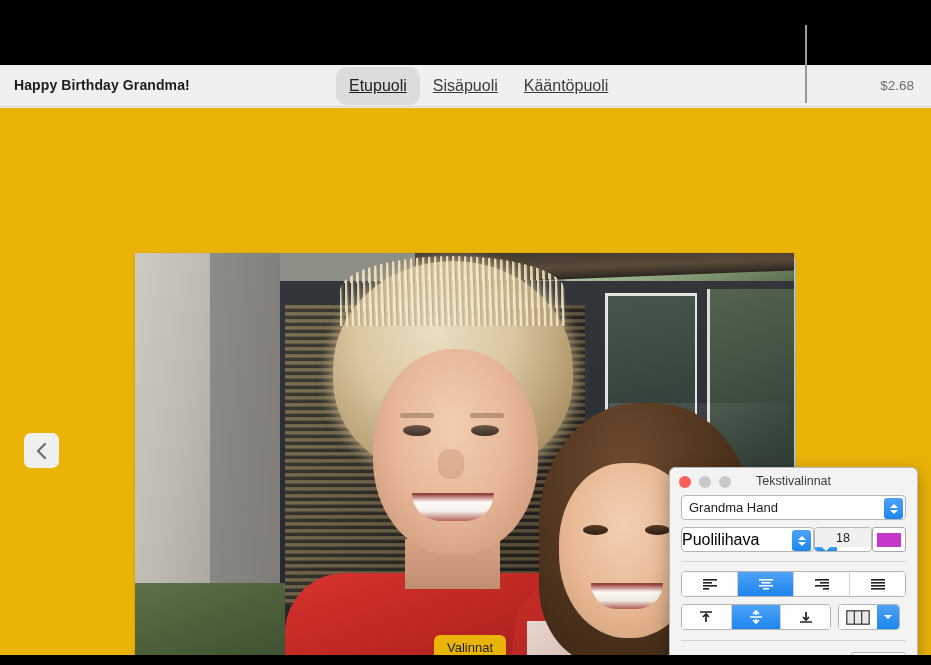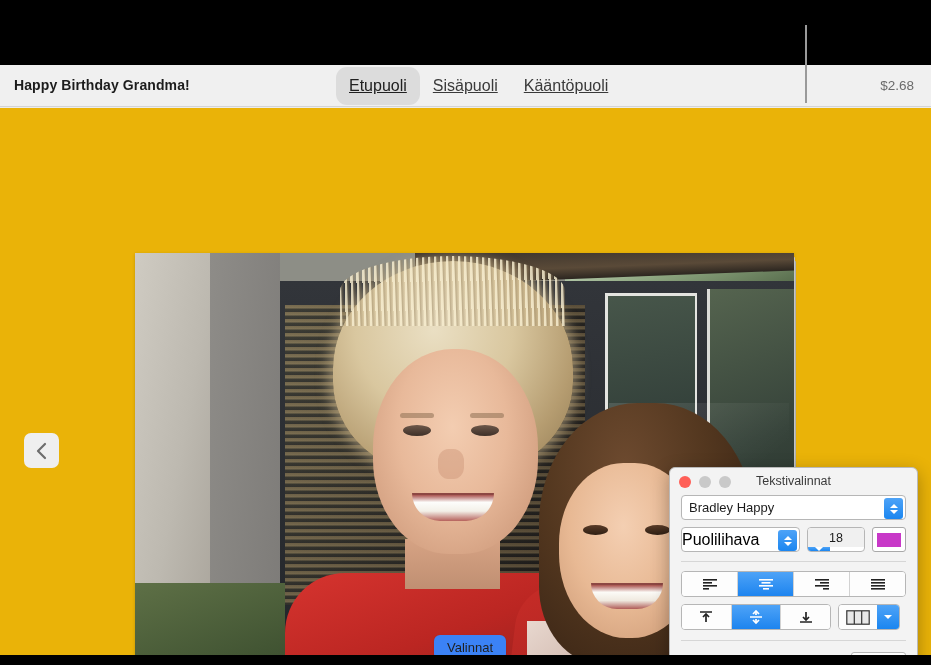--- a/index.html
+++ b/index.html
@@ -144,21 +144,21 @@
   .popup { position:relative; height:25px; background:#fff; border:1px solid #b6b6b6;
            border-radius:4px; display:flex; align-items:center; }
   .popup .lbl { font-size:13px; color:#1c1c1c; padding-left:7px; }
   .stepper { position:absolute; right:2px; top:2px; width:19px; height:21px; border-radius:3px;
              background:linear-gradient(180deg,#4ea3f7,#1b86f0); display:flex;
              flex-direction:column; align-items:center; justify-content:center; gap:2px; }
   .chev { width:0; height:0; border-left:4px solid transparent; border-right:4px solid transparent; }
   .chev.up { border-bottom:4px solid #fff; }
   .chev.dn { border-top:4px solid #fff; }
 
-  .row2 { display:flex; align-items:center; gap:7px; }
+  .row2 { display:flex; align-items:center; }
   .style-popup { position:relative; flex:1 1 auto; height:25px; background:#fff;
                  border:1px solid #b6b6b6; border-radius:4px; display:flex; align-items:center; }
   .size-box { position:relative; width:58px; height:25px; display:flex; border:1px solid #b6b6b6;
               border-radius:4px; overflow:hidden; background:#fff;flex-direction:column; }
   .size-val { flex:1; display:flex; align-items:center; justify-content:center;
               font-size:12.5px; color:#1c1c1c; background:#f0f0f0; }
   .size-arrow { width:22px; background:linear-gradient(180deg,#4ea3f7,#1b86f0);
                 display:flex; align-items:center; justify-content:center; }
   .swatch { width:34px; height:25px; background:#fff; border:1px solid #a9a9a9; border-radius:3px;
             display:flex; align-items:center; justify-content:center; }
@@ -189,21 +189,21 @@
              font-size:12px; color:#1f1f1f; }
   .track-wrap { position:relative; flex:1 1 auto; height:20px; display:flex; align-items:center; }
   .track { width:100%; height:3px; background:#c2c2c2; border-radius:2px; }
   .knob { position:absolute; left:50%; margin-left:-7px; width:14px; height:16px;
           background:#fcfcfc; border:1px solid #a6a6a6;
           clip-path:polygon(0 0,100% 0,100% 55%,50% 100%,0 55%); }
   .num-box { flex:0 0 55px; height:24px; background:#fff; border:1px solid #b6b6b6; border-radius:3px;
              display:flex; align-items:center; font-size:12.5px; color:#1c1c1c; padding-left:6px; }
 
   
-  .valinnat { position:absolute; left:434px; top:635px; padding:5px 13px; background:#3b82f6;
+  .valinnat { position:absolute; left:434px; top:635px; padding:5px 13px; background:#eab308;
               border-radius:6px; font-size:13px; color:#1f1f1f; z-index:38;
               box-shadow:0 1px 2px rgba(0,0,0,.12); }
 </style>
 </head>
 <body>
 
 <div id="root">
 
   <div class="appwin">
 
@@ -278,21 +278,21 @@
           <div class="traffic">
             <span class="dot red"></span>
             <span class="dot gray"></span>
             <span class="dot gray"></span>
           </div>
           <div class="panel-title">Tekstivalinnat</div>
         </div>
 
         <div class="prow r1">
           <div class="popup">
-            <span class="lbl">Bradley Happy</span>
+            <span class="lbl">Grandma Hand</span>
             <span class="stepper">
               <i class="chev up"></i>
                 <i class="chev dn"></i>
             </span>
           </div>
         </div>
 
         <div class="prow r2 row2">
           <div class="style-popup">
             <span class="lbl">Puolilihava</span>

